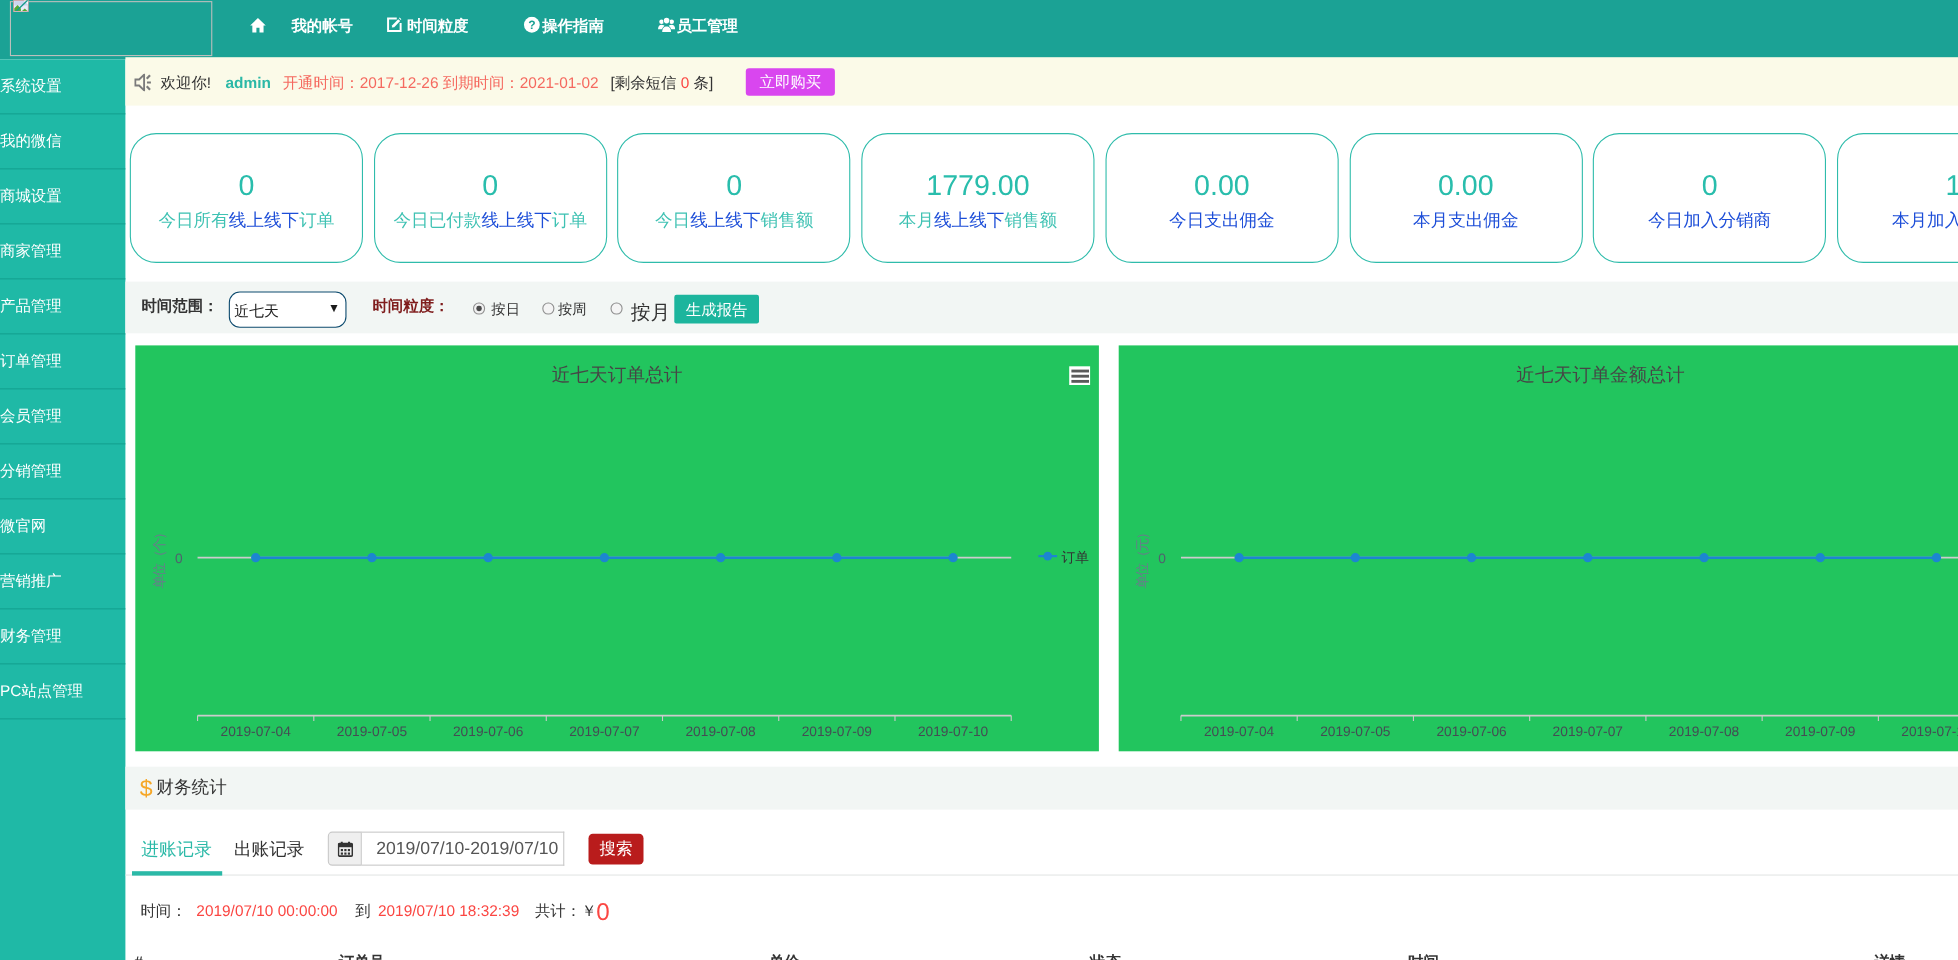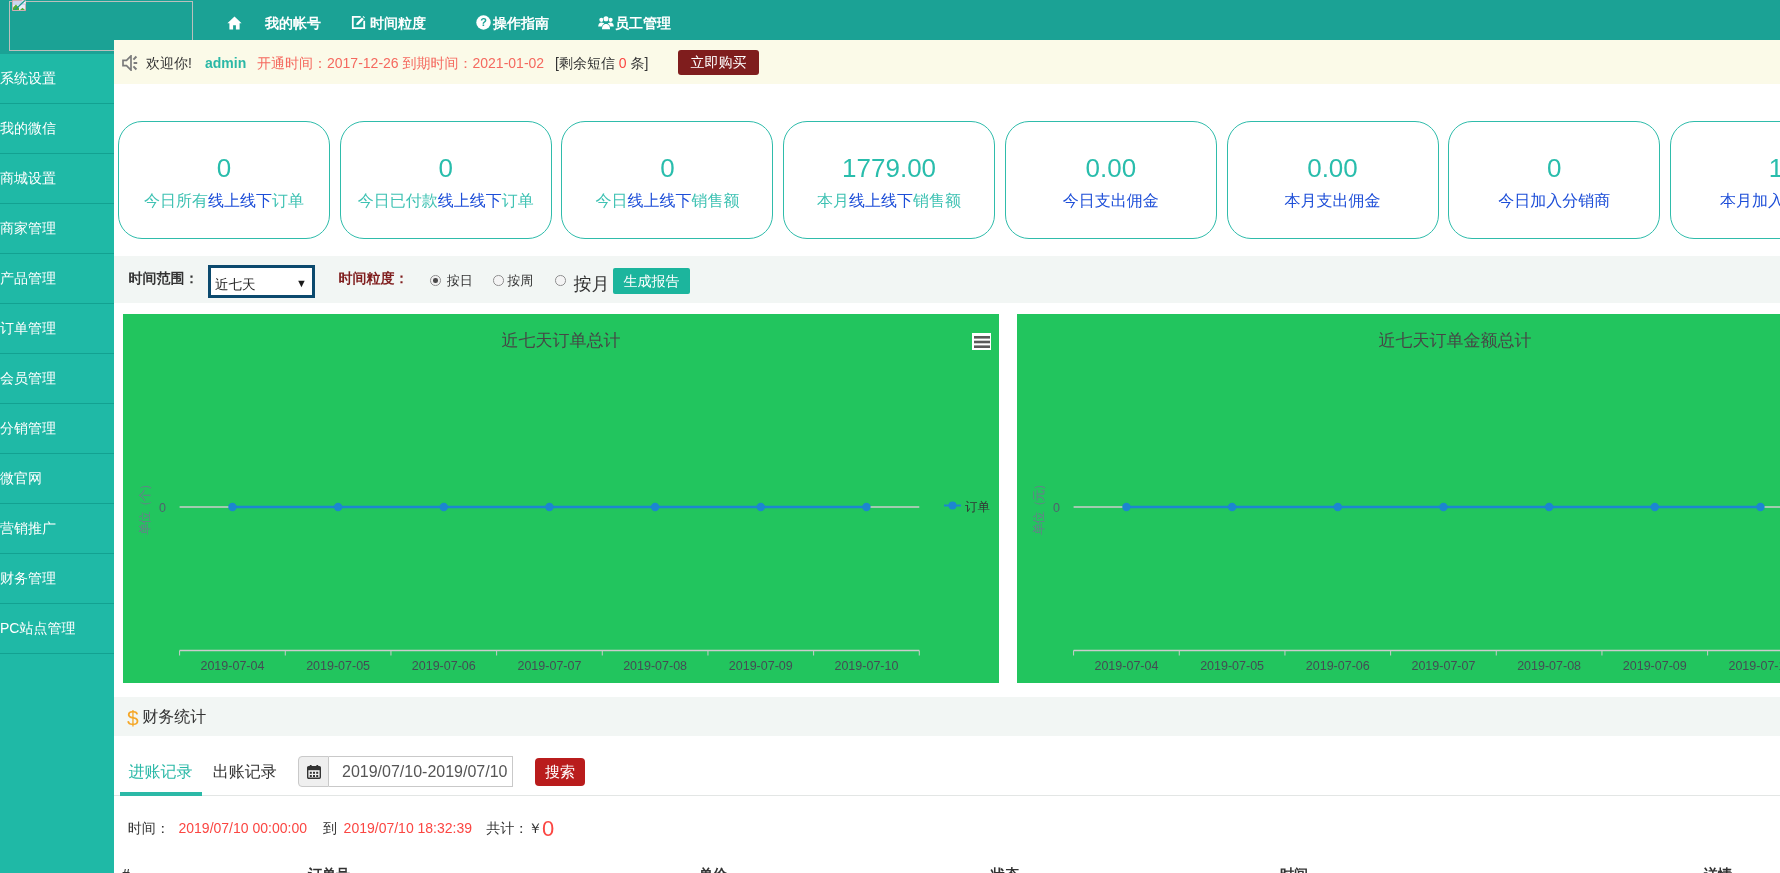--- a/index.html
+++ b/index.html
@@ -11,21 +11,21 @@
   #logobox { position:absolute; left:9px; top:1px; width:184px; height:50px; border:1px solid #bcbfbc; }
   .navitem { position:absolute; top:0; height:54px; line-height:47px; color:#fff;
     font-size:14px; font-weight:bold; white-space:nowrap; }
   
   .navitem svg { vertical-align:middle; margin-top:-3px; }
   
   #sidebar { position:absolute; left:0; top:54px; width:114px; height:819px; background:#1fb9a6; }
   .sideitem { height:50px; line-height:49px; text-align:left; color:#fff; font-size:14px;
     border-bottom:1px solid #13a191; }
   
-  #welcome { position:absolute; left:114px; top:40px; width:1666px; height:44px; background:#fbfae8;text-decoration:underline; }
+  #welcome { position:absolute; left:114px; top:52px; width:1666px; height:44px; background:#fbfae8;text-decoration:underline; }
   
   .card { position:absolute; top:121px; width:212px; height:118px; border:1px solid #2fbcab;
     border-radius:24px; background:#fff; text-align:center; }
   .card .num { margin-top:32px; font-size:26px; line-height:28px; color:#29bdac; }
   .card .lbl { margin-top:8px; font-size:16px; line-height:22px; color:#3fc2b3; }
   .card .lbl b { color:#1d4ed8; font-weight:normal; }
   
   #filter { position:absolute; left:114px; top:256px; width:1666px; height:47px; background:#f2f6f4; }
   
   .panel { position:absolute; top:314px; width:876px; height:369px; background:#22c55e;text-align:center; }
@@ -102,21 +102,21 @@
   <svg class="abs" style="left:8px;top:15px" width="16" height="16" viewBox="0 0 16 16">
     <path d="M1 5.3 L4.5 5.3 L9 0.9 L9 15.1 L4.5 10.7 L1 10.7 Z" fill="none" stroke="#7b7b7b" stroke-width="1.7"></path>
     <path d="M11.4 4.6 L14.4 1.5" stroke="#7b7b7b" stroke-width="2" fill="none"></path>
     <path d="M11.6 8 L15.2 8" stroke="#7b7b7b" stroke-width="2" fill="none"></path>
     <path d="M11.4 11.4 L14.4 14.5" stroke="#7b7b7b" stroke-width="2" fill="none"></path>
   </svg>
   <span class="abs" style="left:32px;top:15px;font-size:14px;color:#333">欢迎你!</span>
   <span class="abs" style="left:91px;top:15px;font-size:14px;font-weight:bold;color:#2bb8a6">admin</span>
   <span class="abs" style="left:143px;top:15px;font-size:14px;color:#f5695f">开通时间：2017-12-26 到期时间：2021-01-02</span>
   <span class="abs" style="left:441px;top:15px;font-size:14px;color:#333">[剩余短信 <span style="color:#fb4642">0</span> 条]</span>
-  <div class="teal-btn" style="left:564px;top:10px;width:81px;height:25px;line-height:25px;font-size:14px;border-radius:3px;background:#7f1d1d">立即购买</div>
+  <div class="teal-btn" style="left:564px;top:10px;width:81px;height:25px;line-height:25px;font-size:14px;border-radius:3px;background:#d946ef">立即购买</div>
 </div>
 
 <div id="cards">
     <div class="card" style="left:118px">
       <div class="num">0</div>
       <div class="lbl">今日所有<b>线上线下</b>订单</div>
     </div>
     <div class="card" style="left:339.7px">
       <div class="num">0</div>
       <div class="lbl">今日已付款<b>线上线下</b>订单</div>
@@ -142,21 +142,21 @@
       <div class="lbl"><b>今日加入分销商</b></div>
     </div>
     <div class="card" style="left:1669.8999999999999px">
       <div class="num">1</div>
       <div class="lbl"><b>本月加入分销商</b></div>
     </div>
   </div>
 
 <div id="filter">
   <span class="abs" style="left:14.6px;top:14px;font-size:14px;font-weight:bold;color:#333">时间范围：</span>
-  <div class="abs" style="left:94px;top:9px;width:107px;height:33px;background:#fff;border:3px solid #0c4a6e;border-radius:0">
+  <div class="abs" style="left:94px;top:9px;width:107px;height:33px;background:#fff;border:1px solid #0c4a6e;border-radius:10px">
     <span class="abs" style="left:4px;top:8px;font-size:13.5px;color:#222">近七天</span>
     <span class="abs" style="right:5px;top:9px;font-size:11px;color:#1a1a1a">▼</span>
   </div>
   <span class="abs" style="left:224.6px;top:14px;font-size:14px;font-weight:bold;color:#7f1d1d">时间粒度：</span>
   <span class="radio checked abs" style="left:316px;top:19px"></span>
   <span class="abs" style="left:332.7px;top:16px;font-size:13px;color:#333">按日</span>
   <span class="radio abs" style="left:379px;top:19px"></span>
   <span class="abs" style="left:393.3px;top:16px;font-size:13px;color:#333">按周</span>
   <span class="radio abs" style="left:441px;top:19px"></span>
   <span class="abs" style="left:459.4px;top:16px;font-size:18px;color:#333">按月</span>

